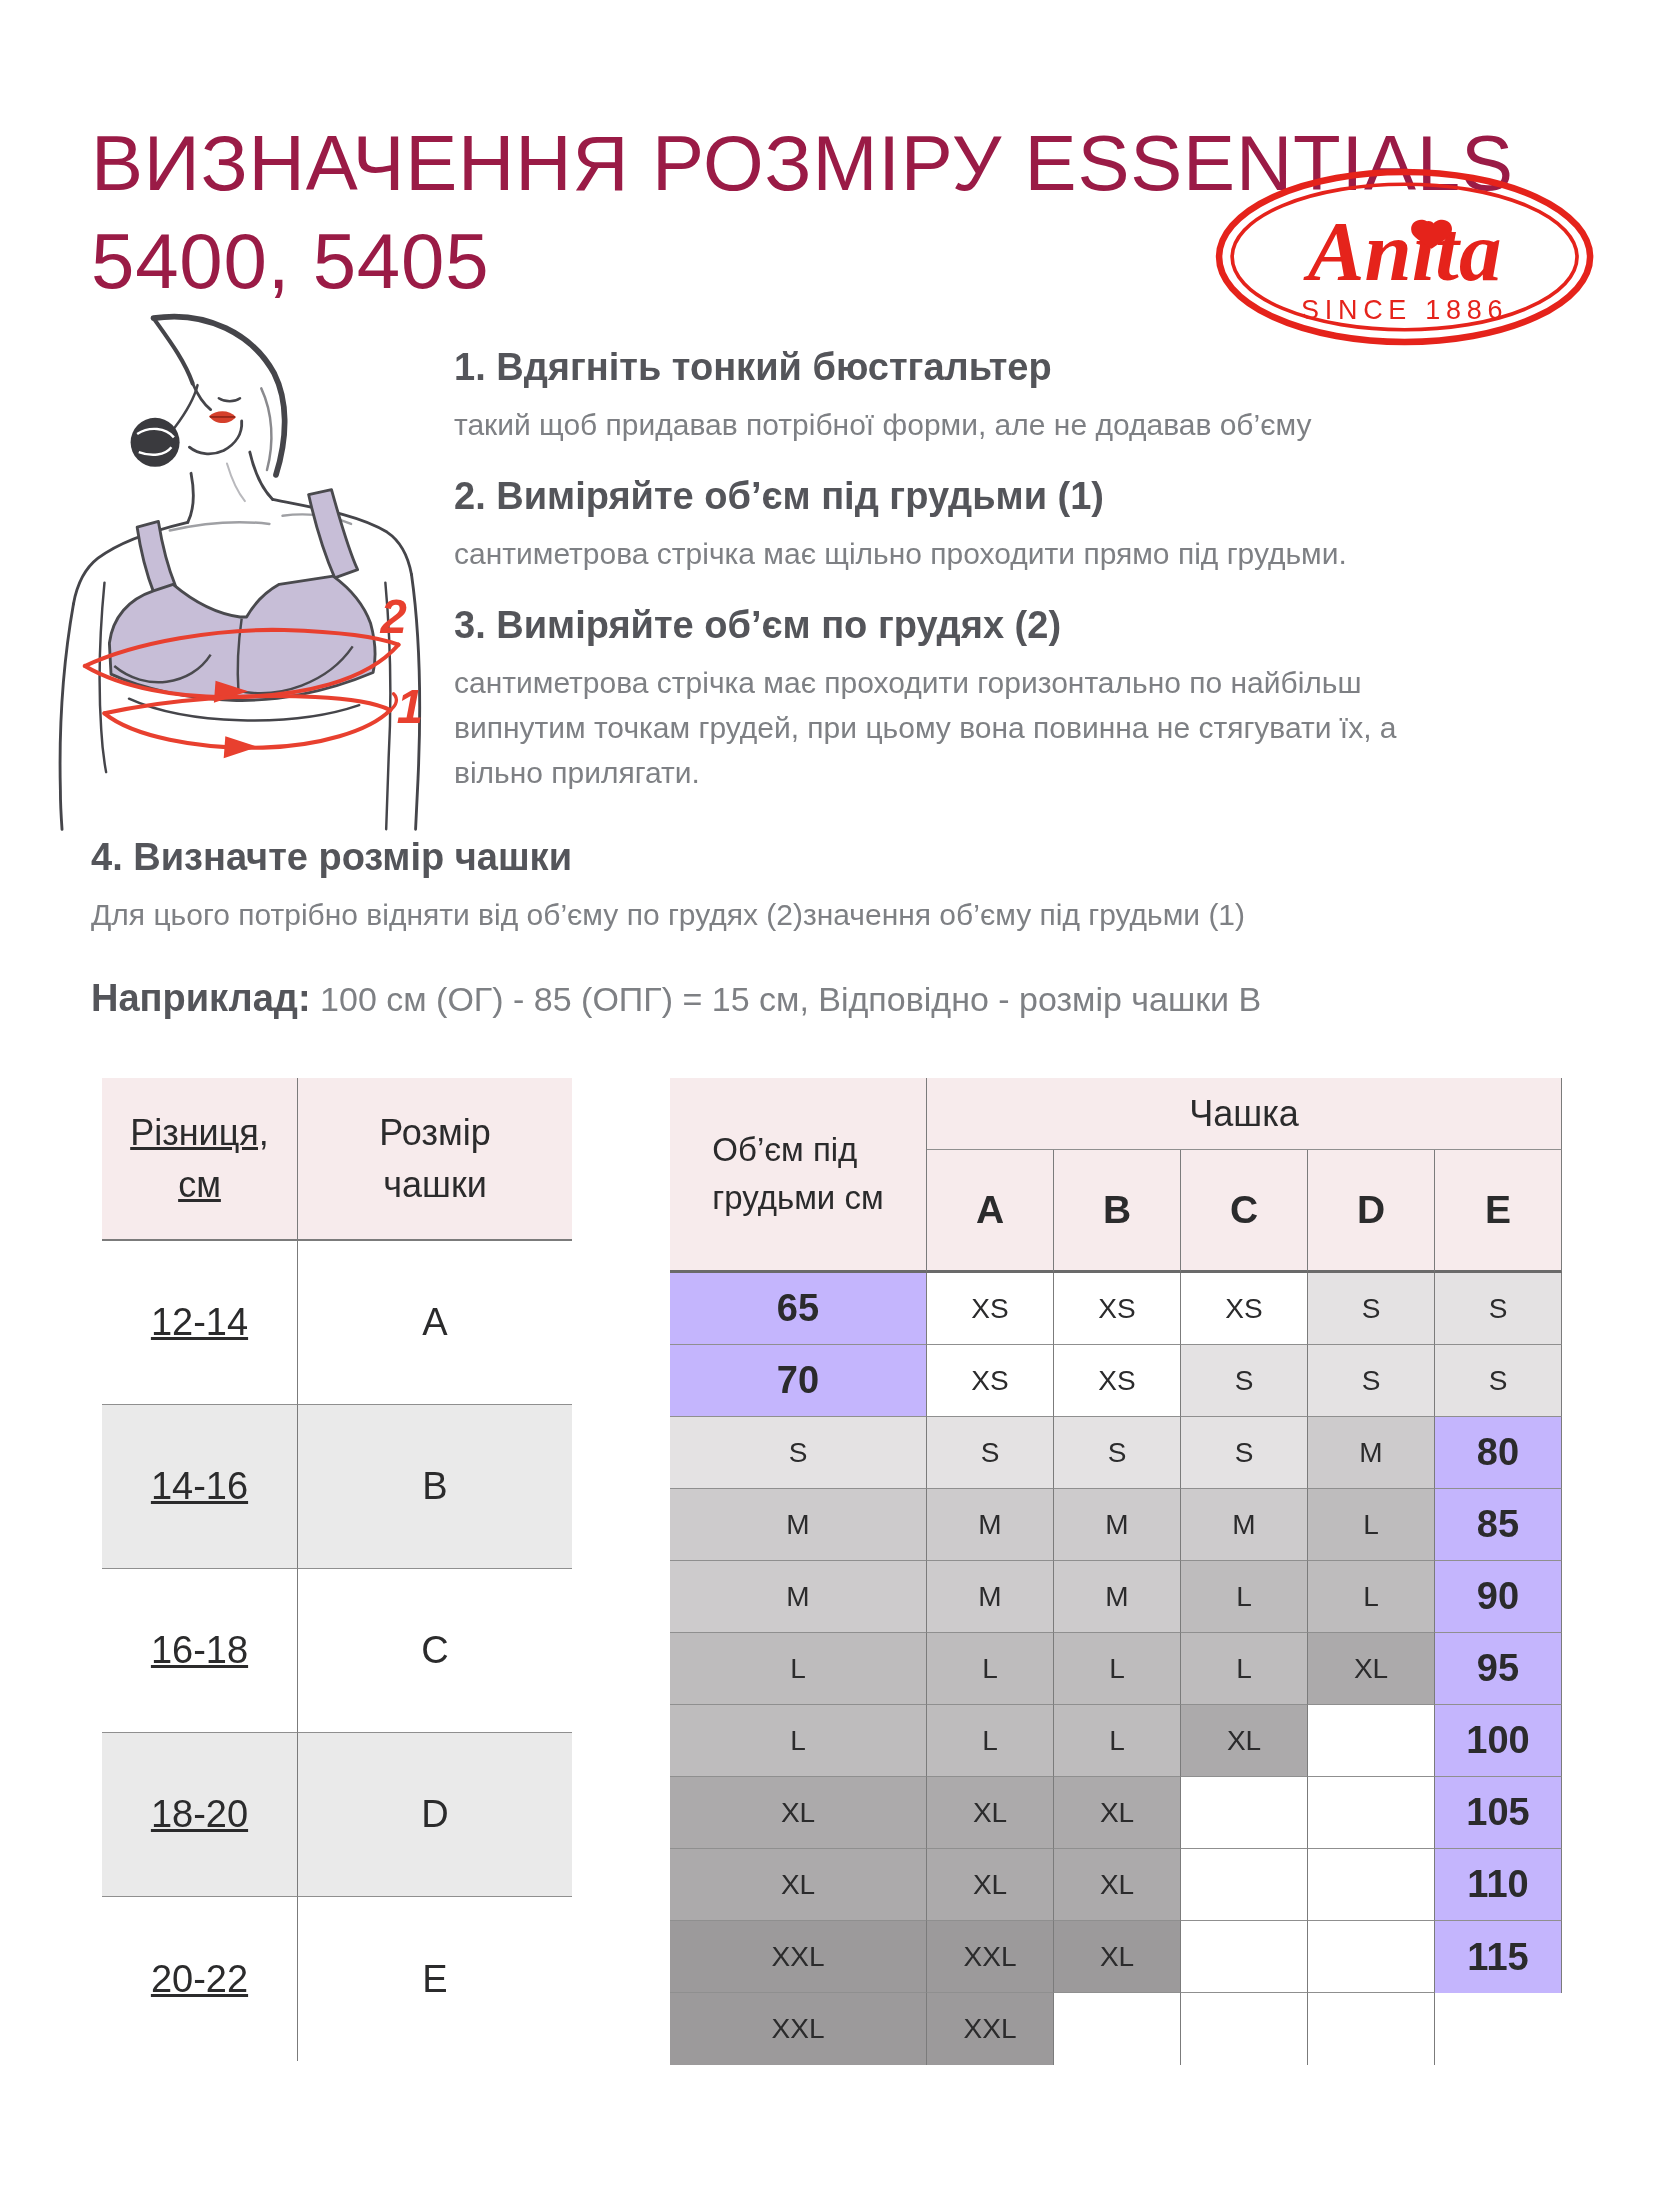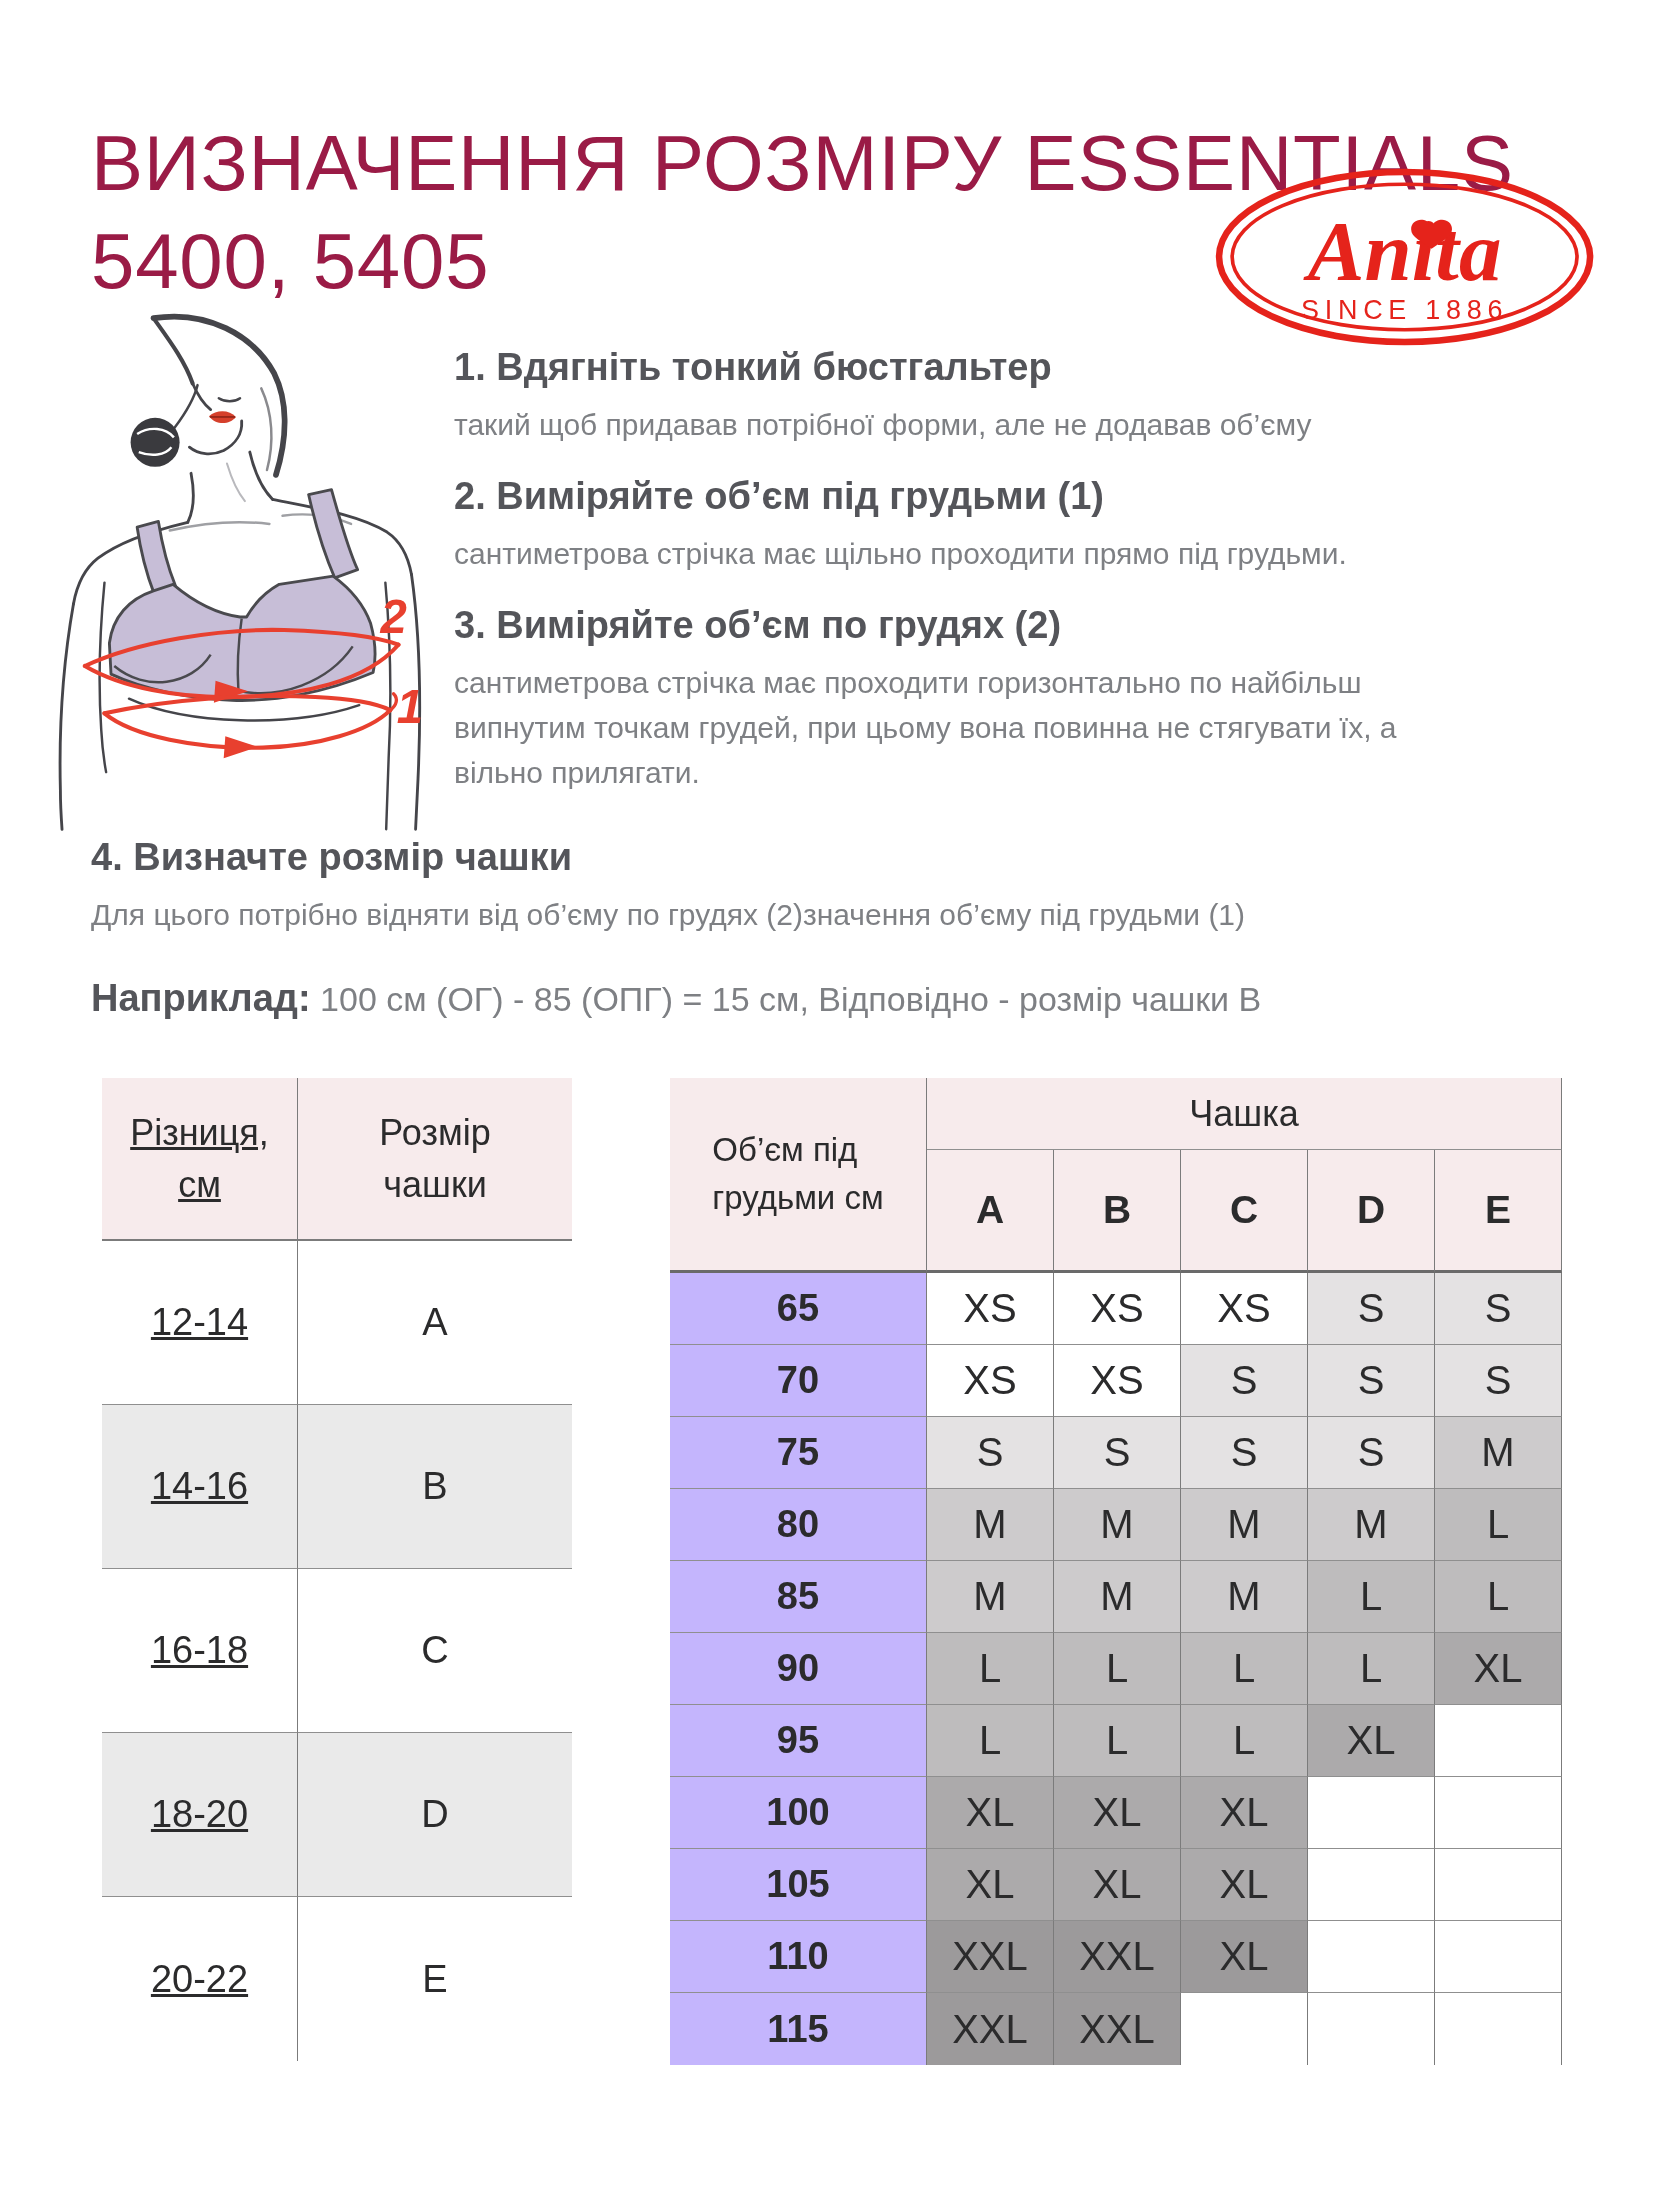--- a/index.html
+++ b/index.html
@@ -38,21 +38,21 @@
               display:grid;grid-template-columns:257px repeat(5,127px);
               grid-template-rows:72px 123px repeat(11,72px);color:#2B2B2C;}
   .rt-cell{display:flex;align-items:center;justify-content:center;
            border-right:1.6px solid #7B7B7B;border-bottom:1.6px solid #8F8F8F;}
   .rt-head{background:#F7EBEC;}
   .rt-corner{grid-row:1/3;grid-column:1;border-bottom:3.3px solid #6A6A6A;font-size:33px;
              white-space:pre-line;text-align:left;line-height:1.45;}
   .rt-group{grid-column:2/7;font-size:36px;}
   .rt-letter{border-bottom:3.3px solid #6A6A6A;font-weight:bold;font-size:39px;}
   .rt-band{font-weight:bold;font-size:38px;background:#c4b5fd;}
-  .rt-size{font-size:40px;}
+  .rt-size{font-size:28px;}
   .rt-lastrow{border-bottom:none;}
 </style>
 </head>
 <body>
 
 <div class="page">
 
   <div class="title">
     <div>ВИЗНАЧЕННЯ РОЗМІРУ ESSENTIALS</div>
     <div>5400, 5405</div>
@@ -183,21 +183,20 @@
       <div class="rt-cell rt-size" style="background: rgb(255, 255, 255);">XS</div>
       <div class="rt-cell rt-size" style="background: rgb(255, 255, 255);">XS</div>
       <div class="rt-cell rt-size" style="background: rgb(228, 226, 227);">S</div>
       <div class="rt-cell rt-size" style="background: rgb(228, 226, 227);">S</div>
       <div class="rt-cell rt-band">70</div>
       <div class="rt-cell rt-size" style="background: rgb(255, 255, 255);">XS</div>
       <div class="rt-cell rt-size" style="background: rgb(255, 255, 255);">XS</div>
       <div class="rt-cell rt-size" style="background: rgb(228, 226, 227);">S</div>
       <div class="rt-cell rt-size" style="background: rgb(228, 226, 227);">S</div>
       <div class="rt-cell rt-size" style="background: rgb(228, 226, 227);">S</div>
-      <div class="rt-cell rt-band">75</div>
       <div class="rt-cell rt-size" style="background: rgb(228, 226, 227);">S</div>
       <div class="rt-cell rt-size" style="background: rgb(228, 226, 227);">S</div>
       <div class="rt-cell rt-size" style="background: rgb(228, 226, 227);">S</div>
       <div class="rt-cell rt-size" style="background: rgb(228, 226, 227);">S</div>
       <div class="rt-cell rt-size" style="background: rgb(205, 203, 204);">M</div>
       <div class="rt-cell rt-band">80</div>
       <div class="rt-cell rt-size" style="background: rgb(205, 203, 204);">M</div>
       <div class="rt-cell rt-size" style="background: rgb(205, 203, 204);">M</div>
       <div class="rt-cell rt-size" style="background: rgb(205, 203, 204);">M</div>
       <div class="rt-cell rt-size" style="background: rgb(205, 203, 204);">M</div>

